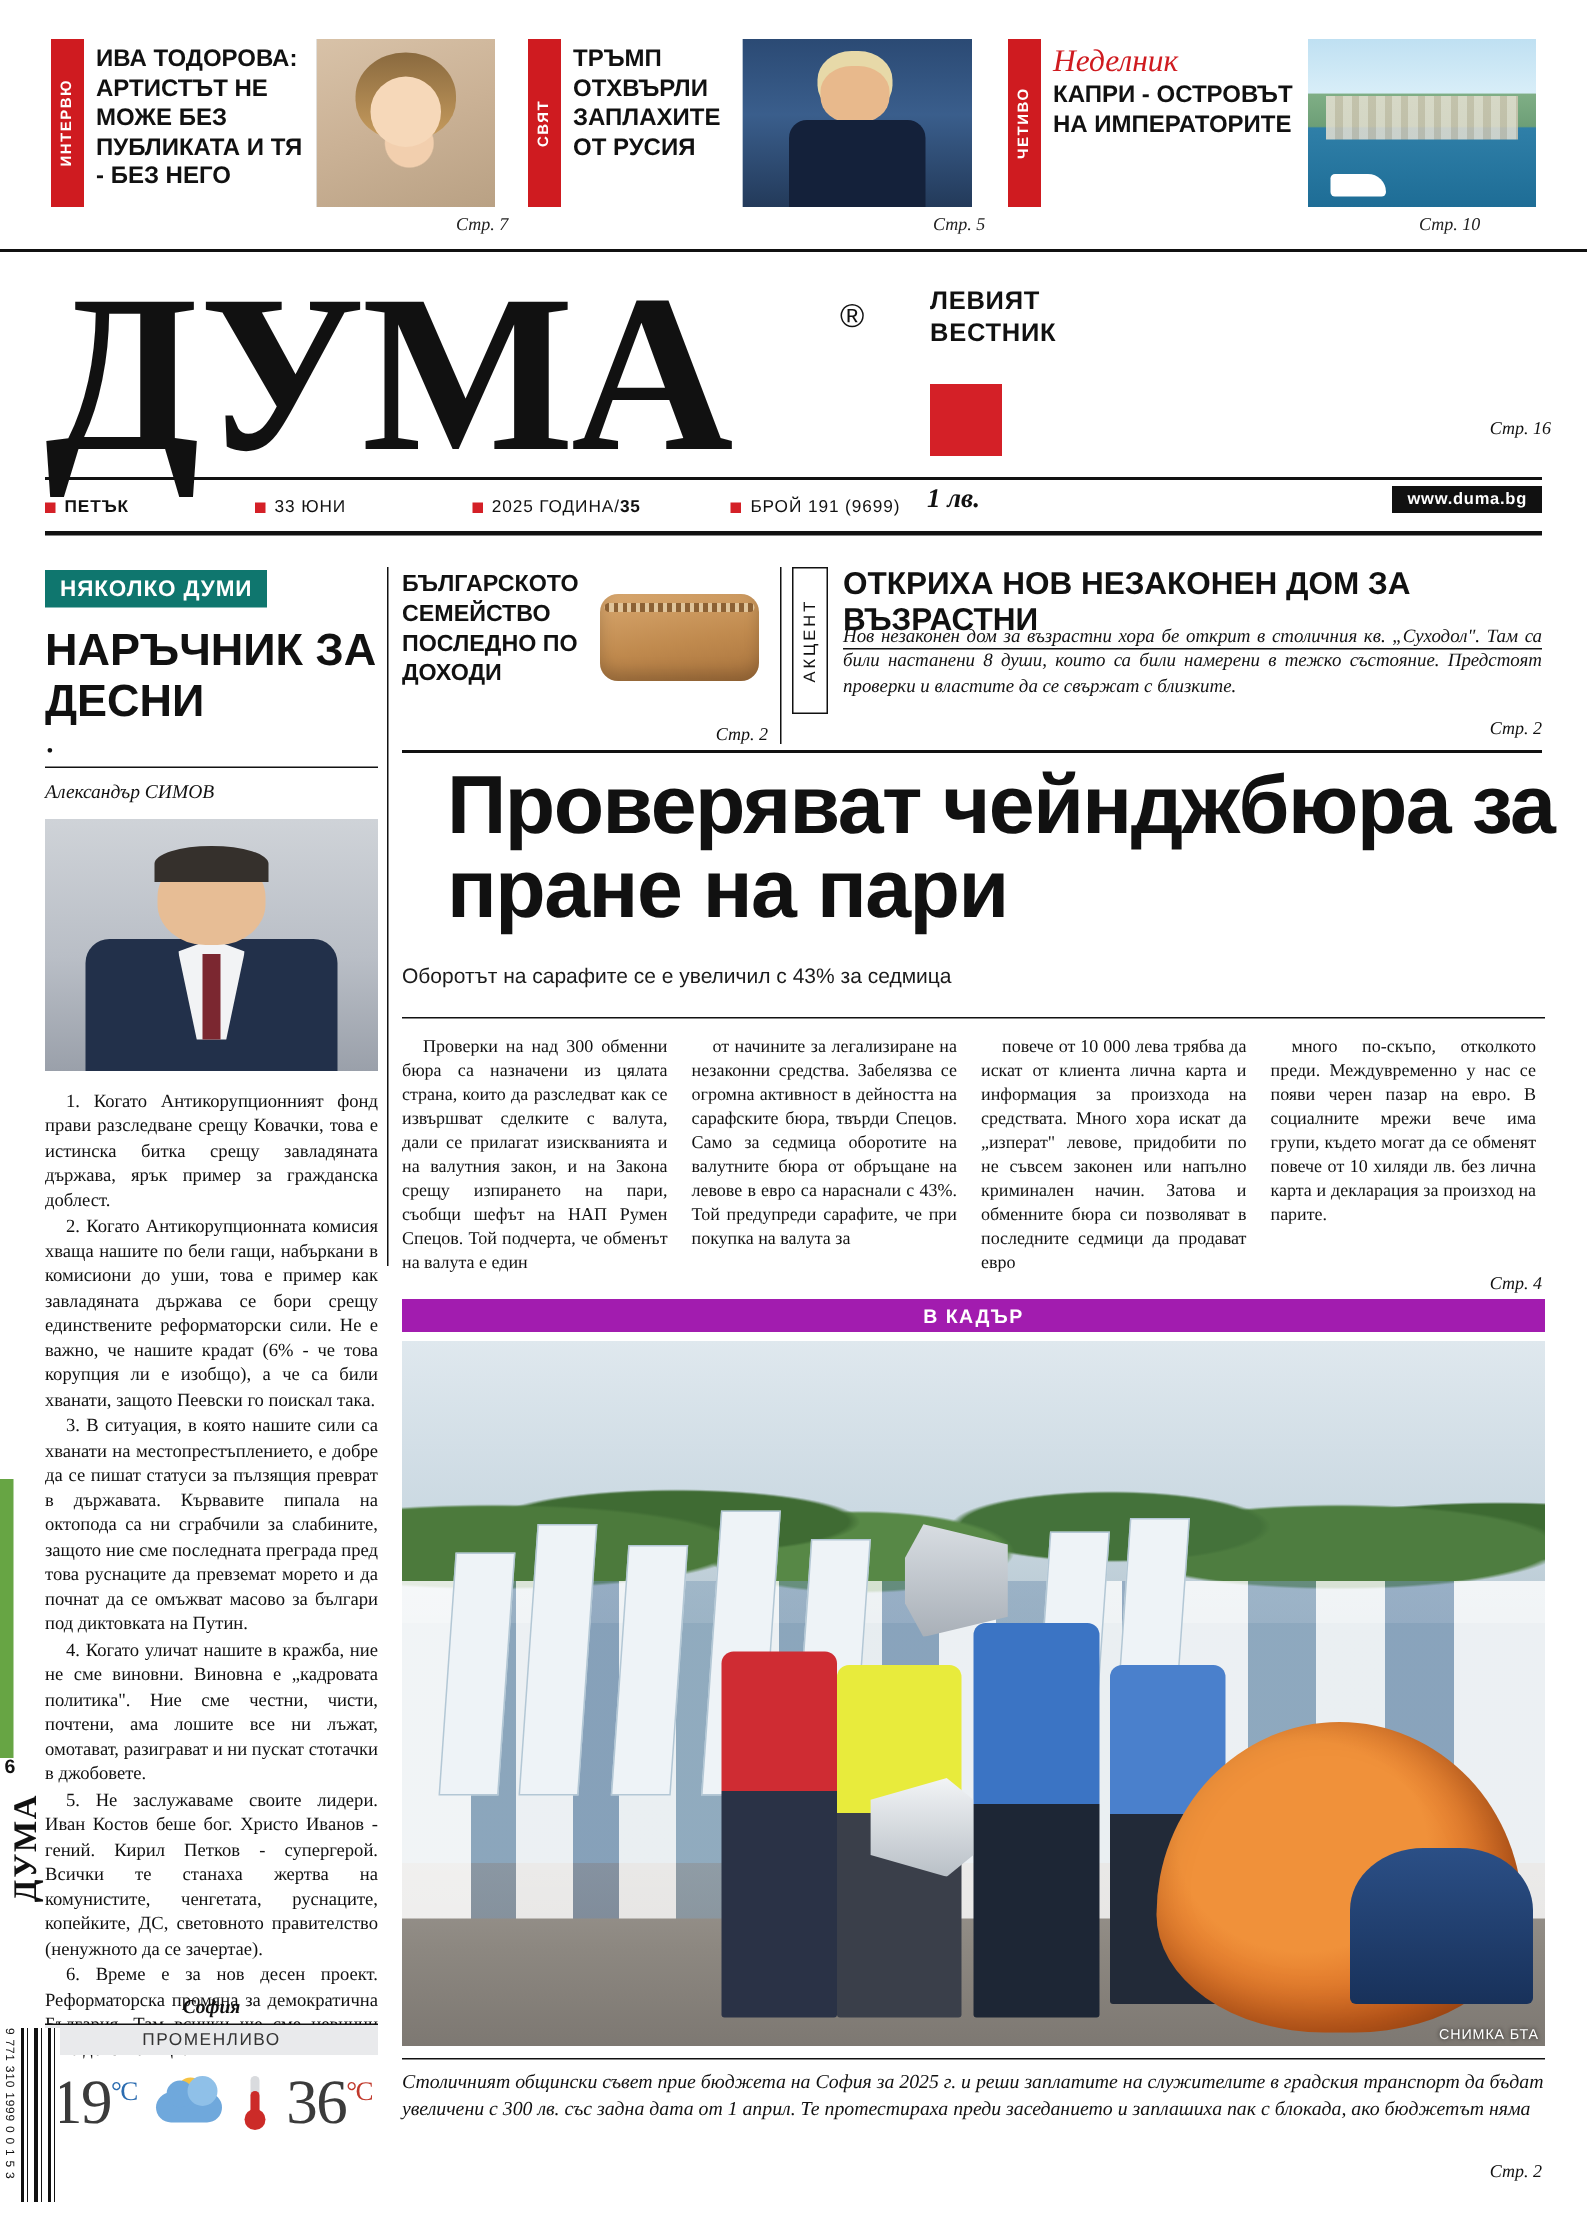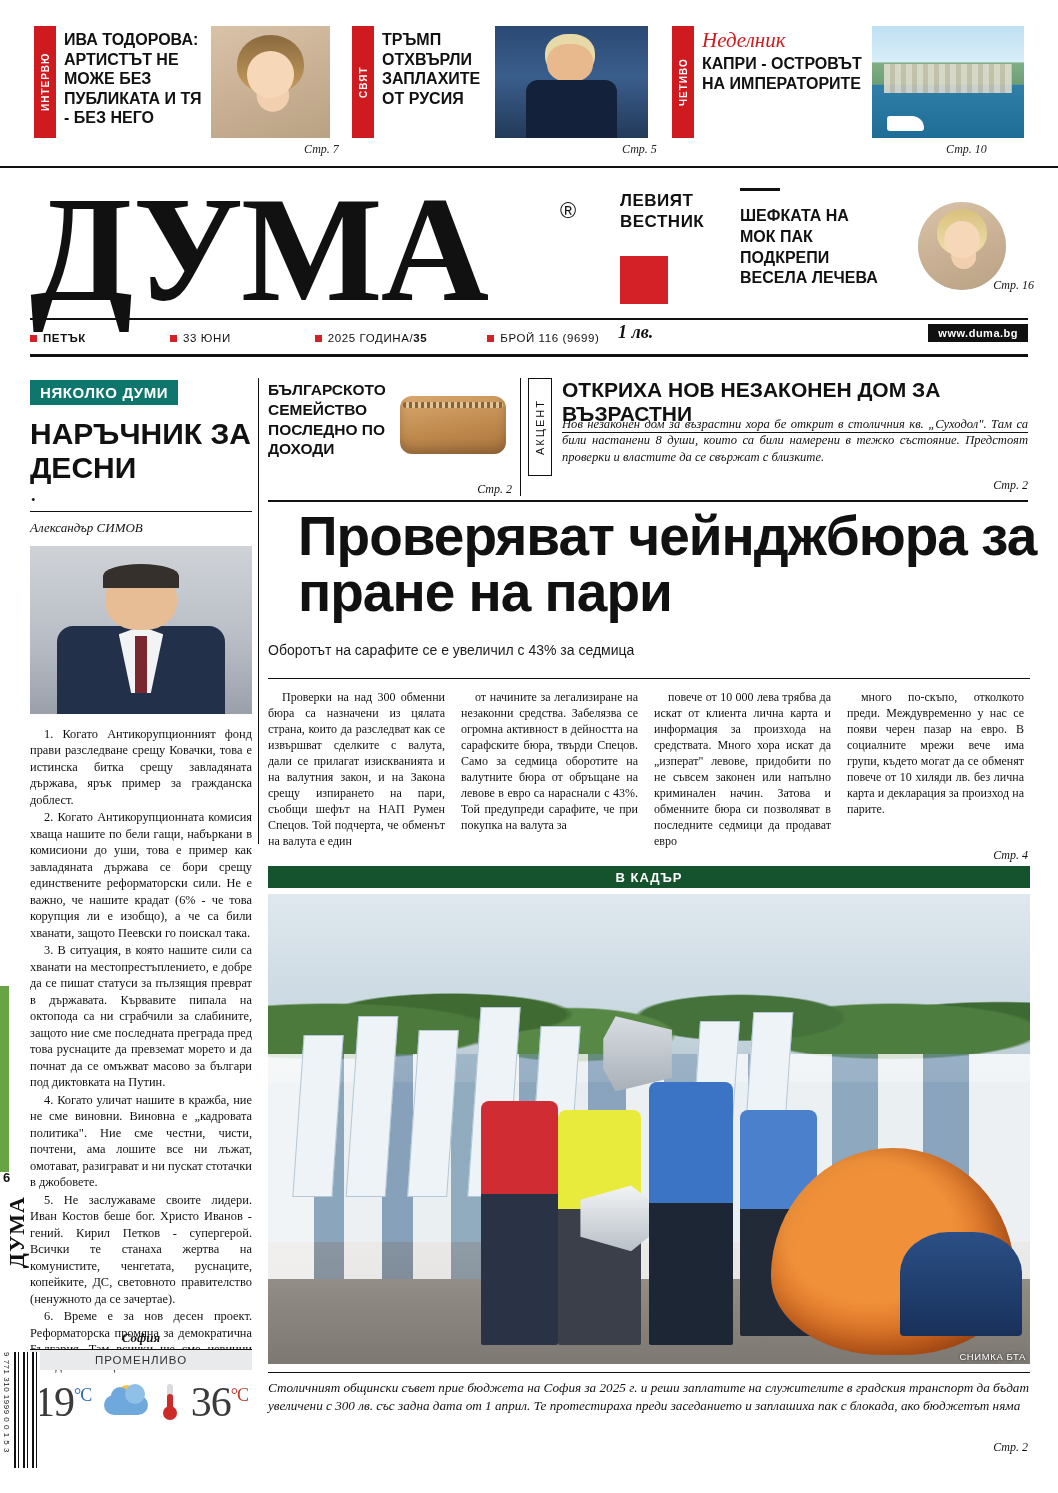--- a/index.html
+++ b/index.html
@@ -512,21 +512,21 @@
     right: 30px; top: 848px;
     font-style: italic;
     font-size: 12px;
   }
 
   
   .kadar-band {
     position: absolute;
     left: 268px; top: 866px;
     width: 762px; height: 22px;
-    background: #14532d;
+    background: #a21caf;
     color: #fff;
     font-family: "Liberation Sans", sans-serif;
     font-weight: bold;
     font-size: 13px;
     letter-spacing: 1px;
     display: flex;
     align-items: center;
     justify-content: center;
     text-transform: uppercase;
   }
@@ -803,27 +803,20 @@
     </div>
     <div class="teaser-page" style="left:946px;">Стр. 10</div>
   </div>
 
   <div class="masthead">
     <div class="logo">ДУМА</div>
     <div class="logo-reg">®</div>
     <div class="logo-sub">ЛЕВИЯТ<br>ВЕСТНИК</div>
     <div class="red-square"></div>
 
-    <div class="mh-promo">
-      <div class="mh-promo-rule"></div>
-      <div class="mh-promo-text">ШЕФКАТА НА МОК ПАК ПОДКРЕПИ ВЕСЕЛА ЛЕЧЕВА</div>
-      <div class="mh-promo-photo">
-          <div class="ph-woman"></div>
-        </div>
-    </div>
     <div class="mh-promo-page">Стр. 16</div>
 
     <div class="mh-rule"></div>
 
     <div class="mh-info">
       <span class="item">
           <i class="sq"></i>
           <span>ПЕТЪК</span>
         </span>
       <span style="width:64px"></span>
@@ -833,21 +826,21 @@
         </span>
       <span style="width:64px"></span>
       <span class="item normal">
           <i class="sq"></i>
           <span>2025 ГОДИНА/</span>
           <b>35</b>
         </span>
       <span style="width:40px"></span>
       <span class="item normal">
           <i class="sq"></i>
-          <span>БРОЙ 116 (9699)</span>
+          <span>БРОЙ 191 (9699)</span>
         </span>
     </div>
     <div class="price">1 лв.</div>
     <div class="site-badge">www.duma.bg</div>
     <div class="mh-rule2"></div>
   </div>
 
   <div class="col-divider" style="left:258px;"></div>
   <div class="col-divider" style="left:520px; height:118px;"></div>
 

